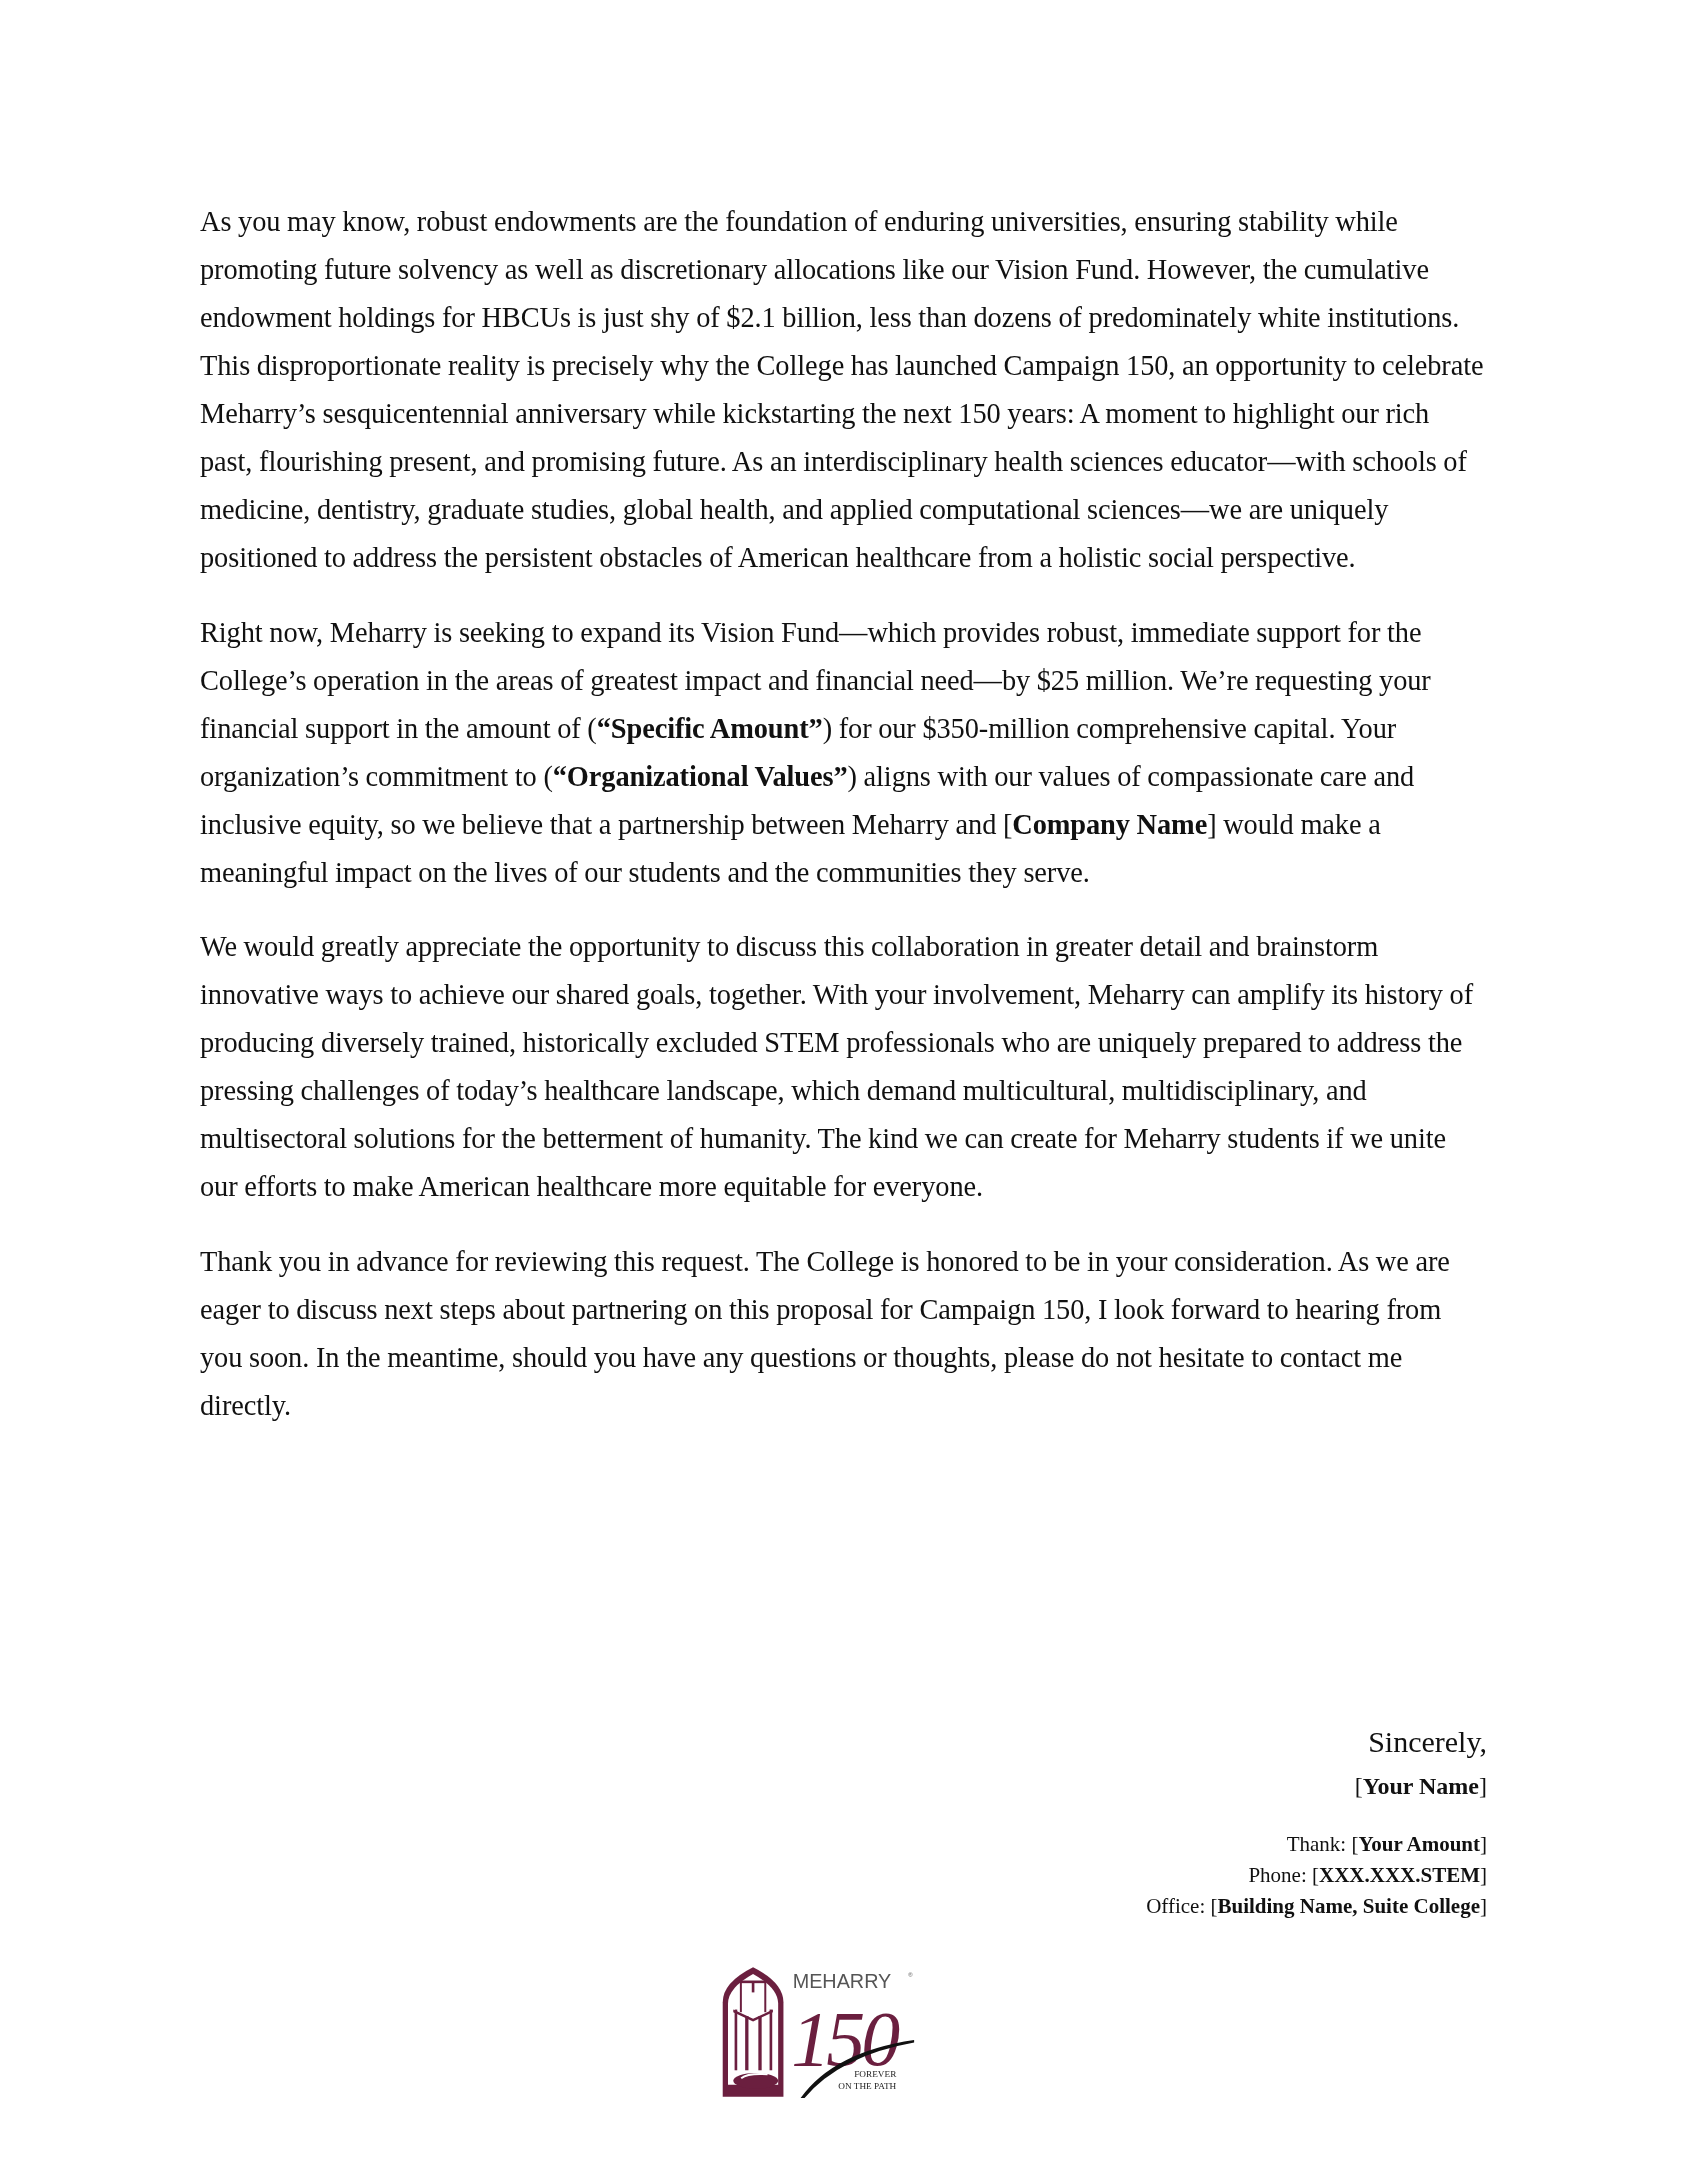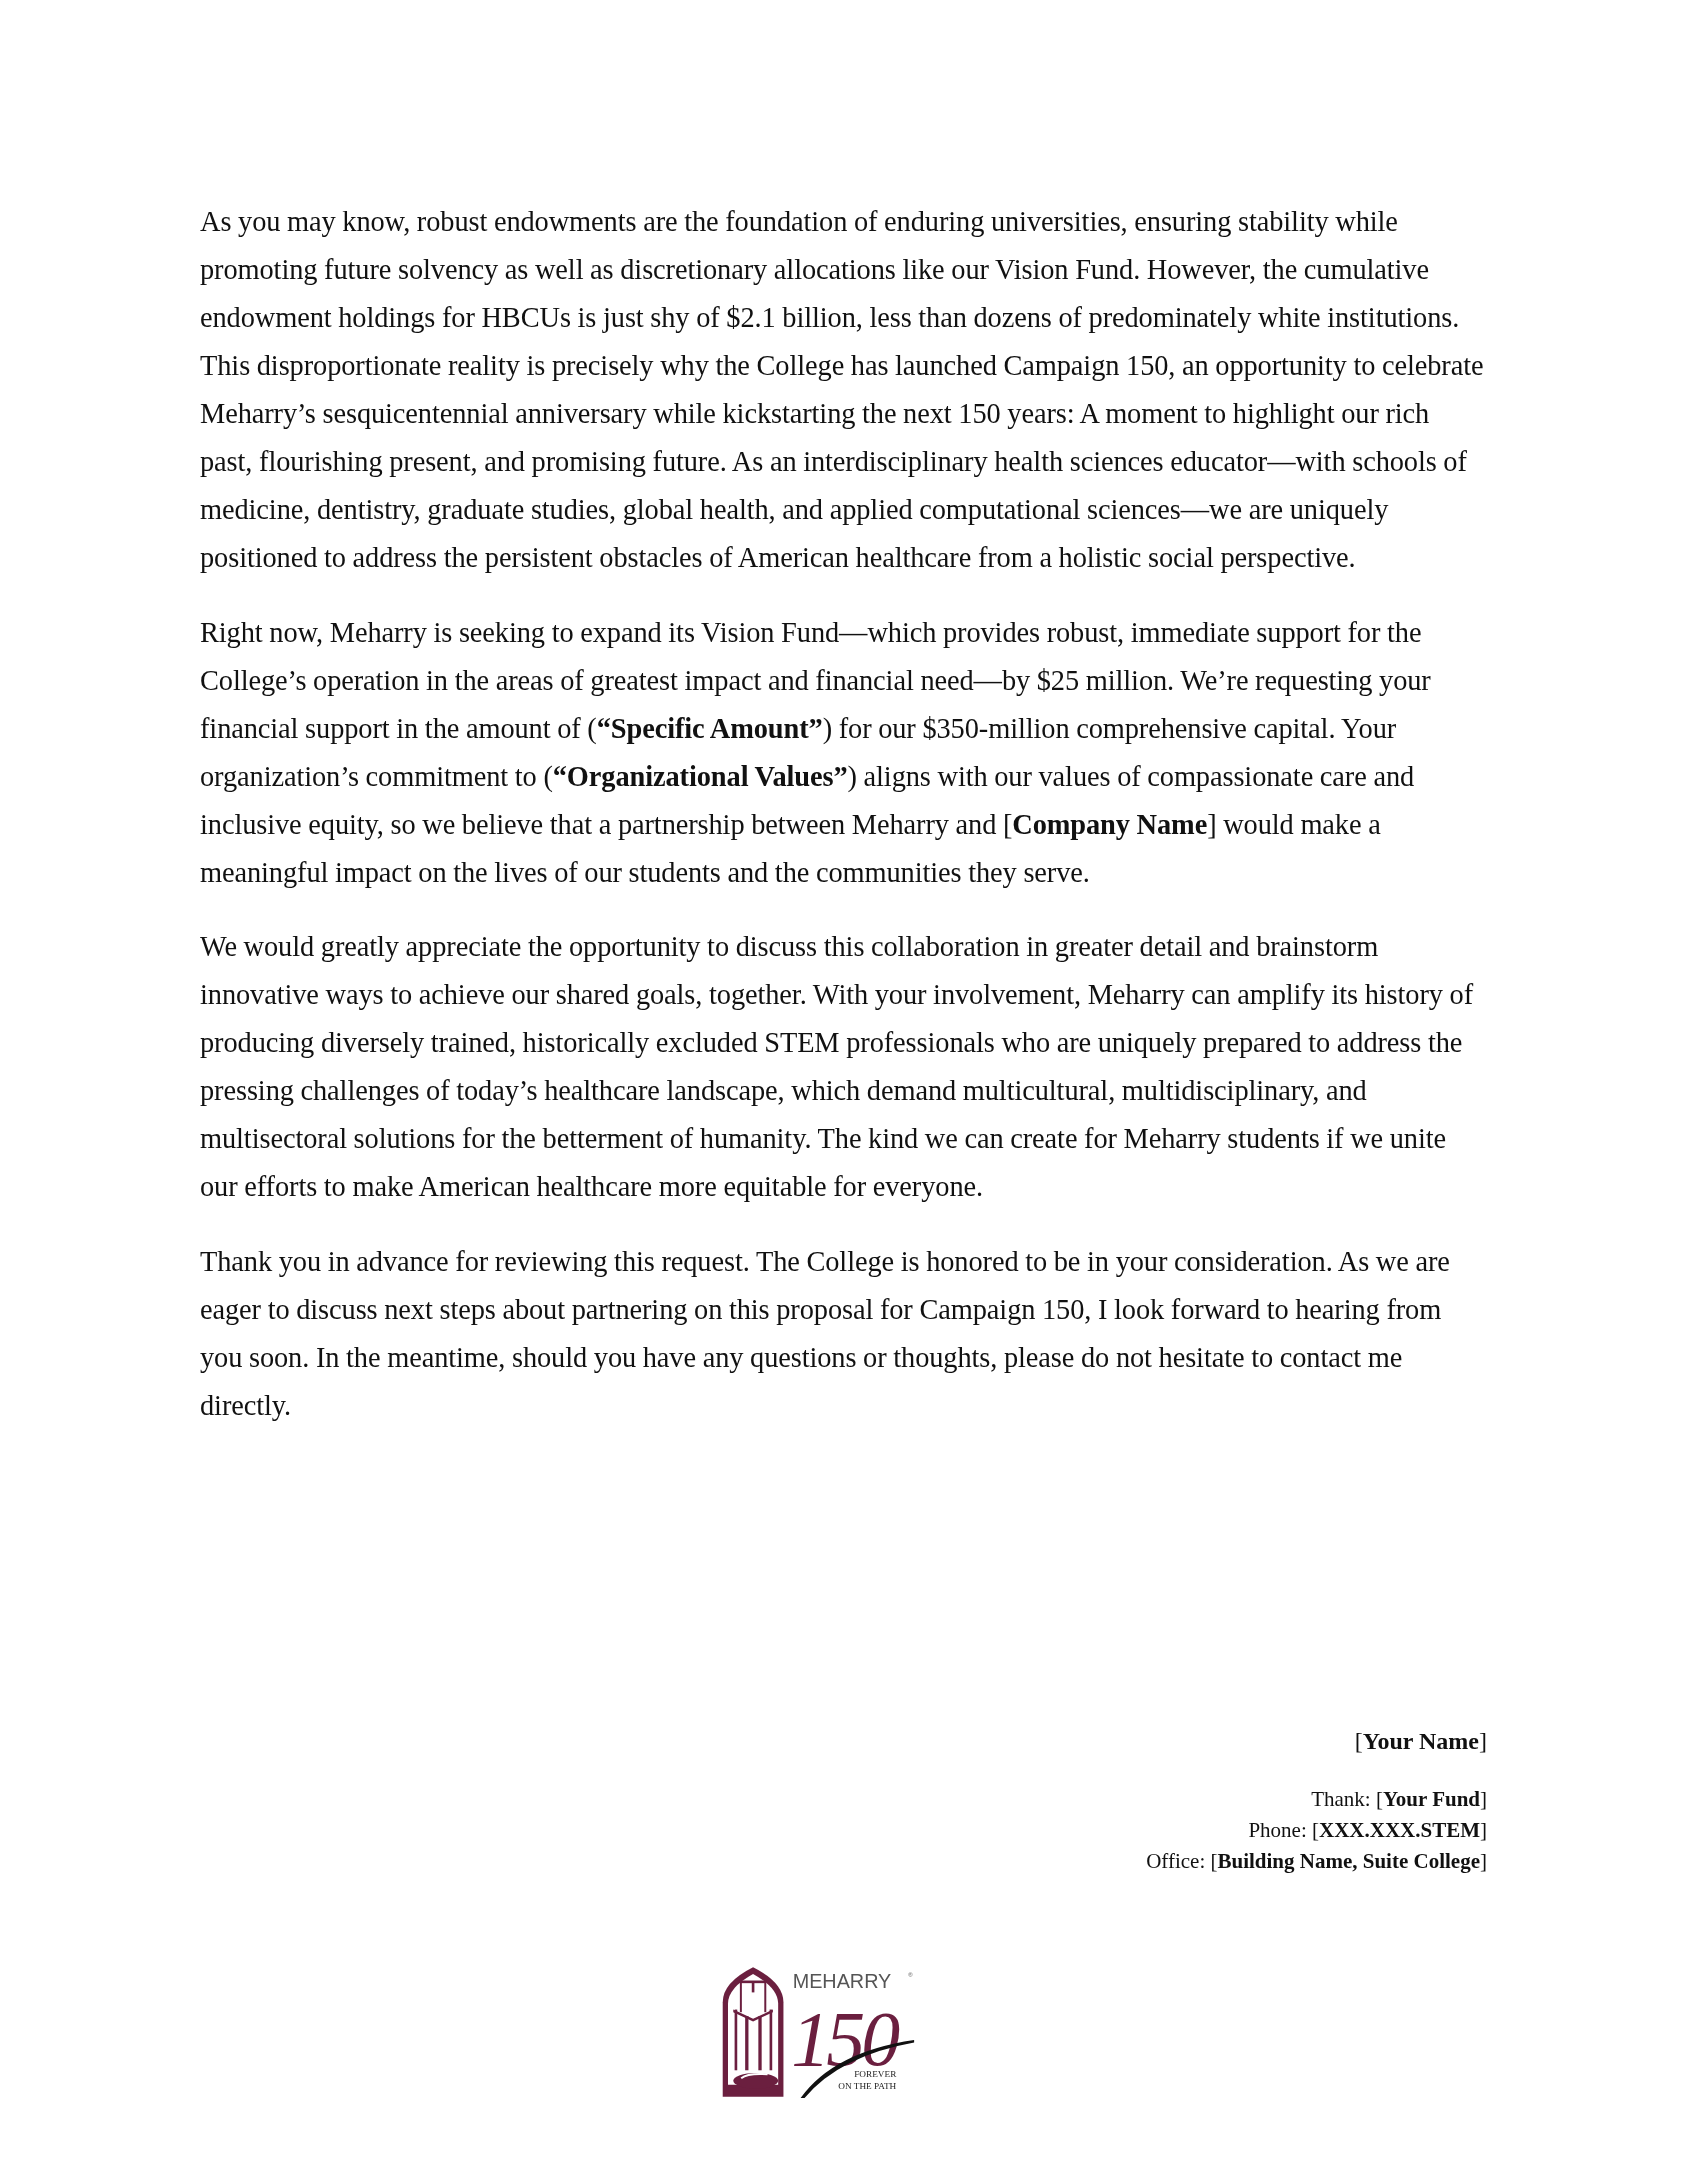--- a/index.html
+++ b/index.html
@@ -62,23 +62,24 @@
 <div class="page">
   <div id="paragraphs">
       <p class="para"><span>As you may know, robust endowments are the foundation of enduring universities, ensuring stability while promoting future solvency as well as discretionary allocations like our Vision Fund. However, the cumulative endowment holdings for HBCUs is just shy of $2.1 billion, less than dozens of predominately white institutions. This disproportionate reality is precisely why the College has launched Campaign 150, an opportunity to celebrate Meharry’s sesquicentennial anniversary while kickstarting the next 150 years: A moment to highlight our rich past, flourishing present, and promising future. As an interdisciplinary health sciences educator—with schools of medicine, dentistry, graduate studies, global health, and applied computational sciences—we are uniquely positioned to address the persistent obstacles of American healthcare from a holistic social perspective.</span></p>
       <p class="para"><span>Right now, Meharry is seeking to expand its Vision Fund—which provides robust, immediate support for the College’s operation in the areas of greatest impact and financial need—by $25 million. We’re requesting your financial support in the amount of (</span><b>“Specific Amount”</b><span>) for our $350-million comprehensive capital. Your organization’s commitment to (</span><b>“Organizational Values”</b><span>) aligns with our values of compassionate care and inclusive equity, so we believe that a partnership between Meharry and [</span><b>Company Name</b><span>] would make a meaningful impact on the lives of our students and the communities they serve.</span></p>
       <p class="para"><span>We would greatly appreciate the opportunity to discuss this collaboration in greater detail and brainstorm innovative ways to achieve our shared goals, together. With your involvement, Meharry can amplify its history of producing diversely trained, historically excluded STEM professionals who are uniquely prepared to address the pressing challenges of today’s healthcare landscape, which demand multicultural, multidisciplinary, and multisectoral solutions for the betterment of humanity. The kind we can create for Meharry students if we unite our efforts to make American healthcare more equitable for everyone.</span></p>
       <p class="para"><span>Thank you in advance for reviewing this request. The College is honored to be in your consideration. As we are eager to discuss next steps about partnering on this proposal for Campaign 150, I look forward to hearing from you soon. In the meantime, should you have any questions or thoughts, please do not hesitate to contact me directly.</span></p>
     </div>
 </div>
 
 <div class="signature">
+  <div class="closing">Sincerely,</div>
   <div class="signer-name"><span>[</span><b>Your Name</b><span>]</span></div>
   <div class="contact">
-    <div><span>Thank: [</span><b>Your Fund</b><span>]</span></div>
+    <div><span>Thank: [</span><b>Your Amount</b><span>]</span></div>
     <div><span>Phone: [</span><b>XXX.XXX.STEM</b><span>]</span></div>
     <div><span>Office: [</span><b>Building Name, Suite College</b><span>]</span></div>
   </div>
 </div>
 
 <div class="logo">
   <svg width="212" height="132" viewBox="0 0 320 200">
 
     <g>
       <path d="M2 198 L2 55 Q2 25 48 2 Q94 25 94 55 L94 198 Z" fill="#6b1f3f"></path>

